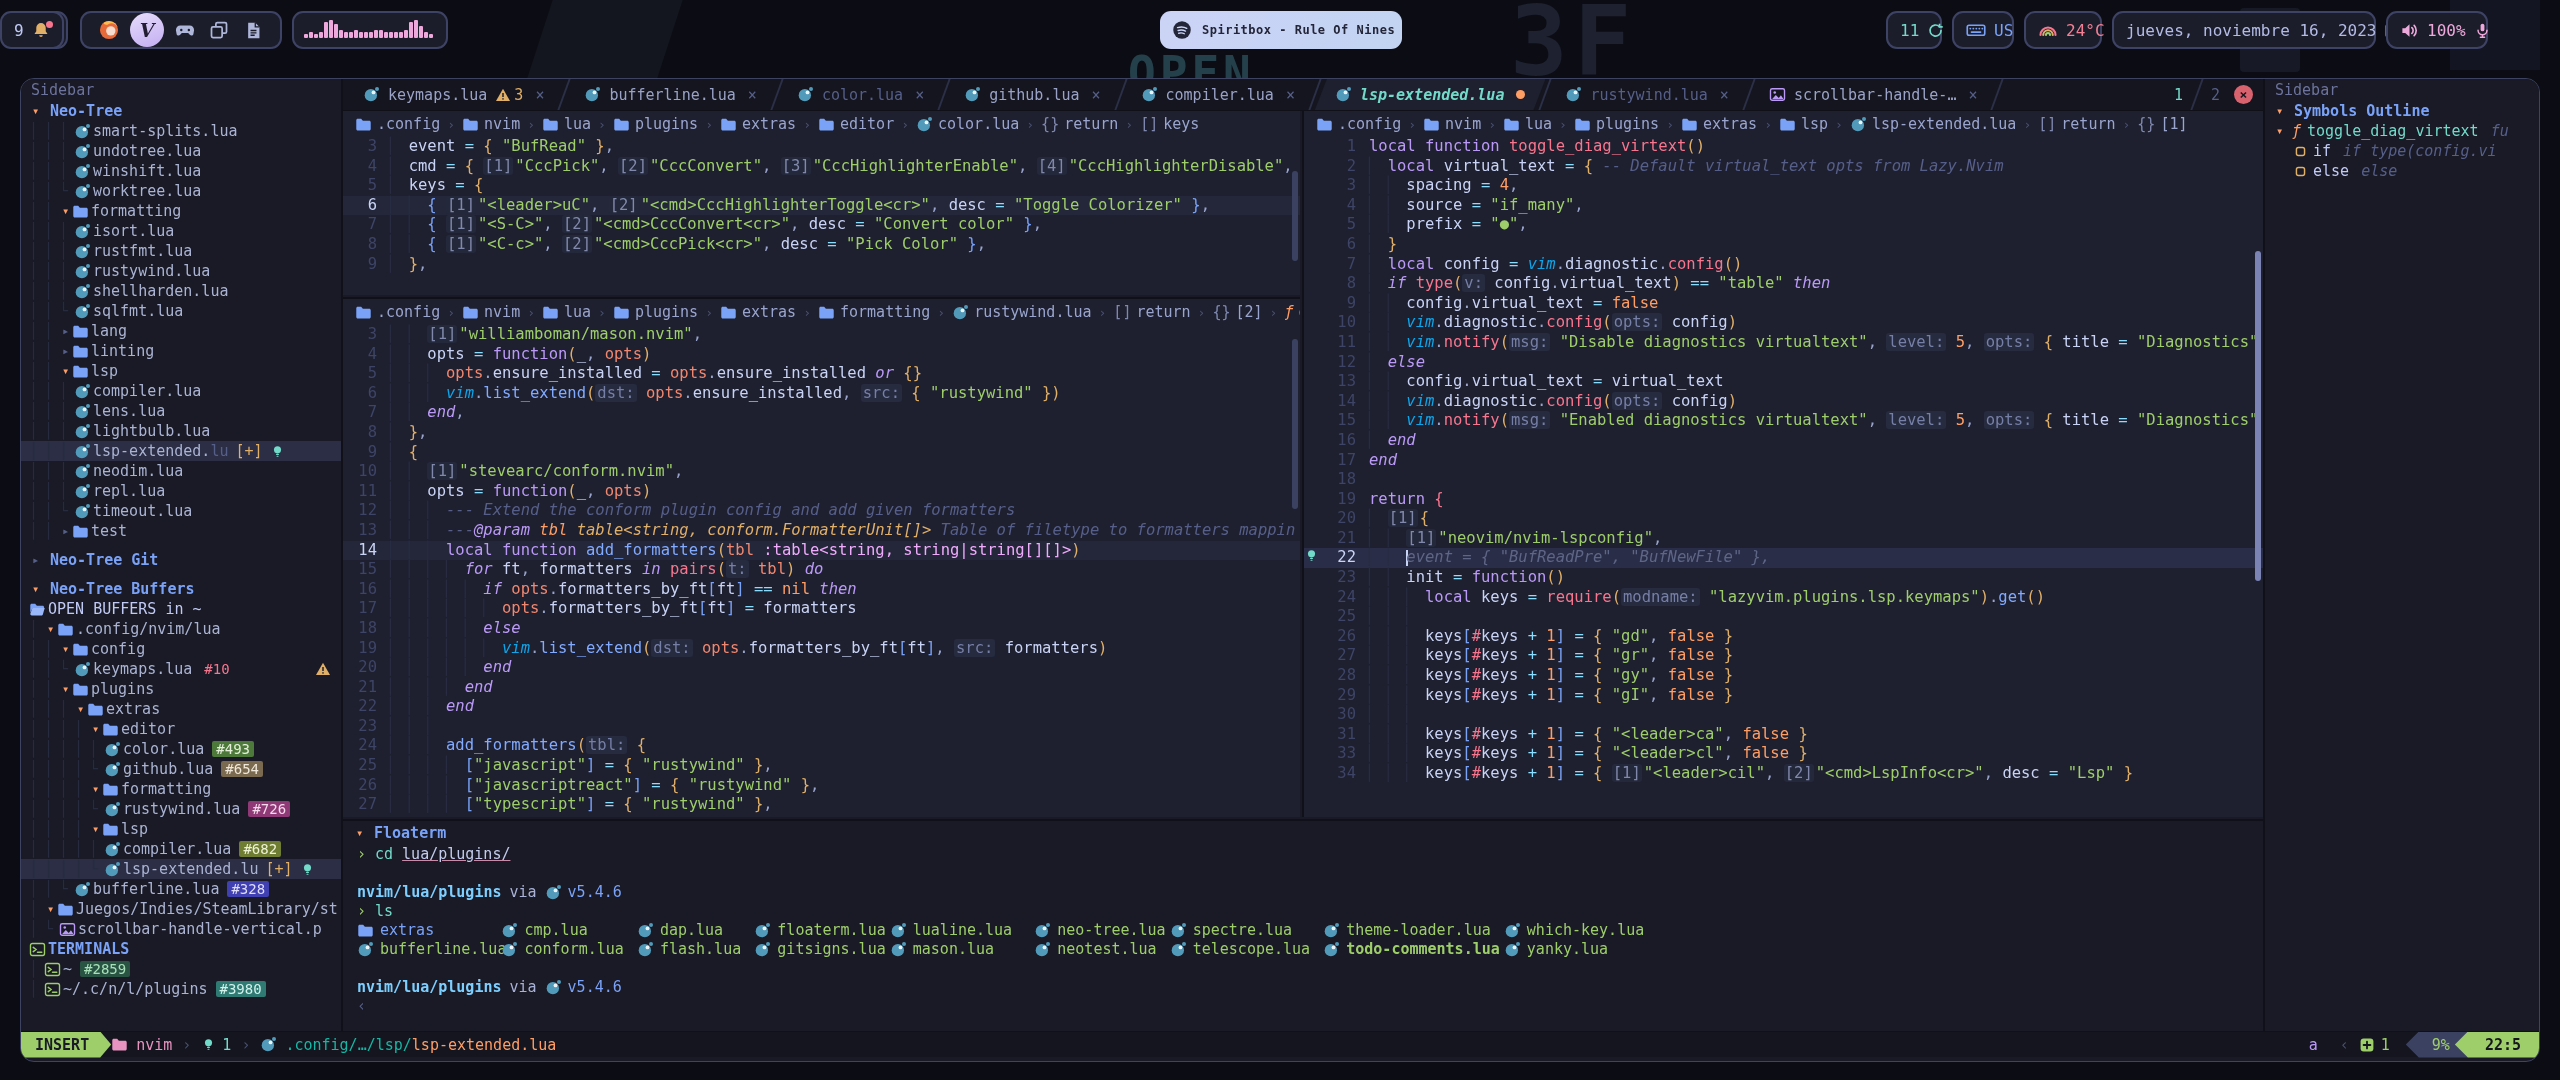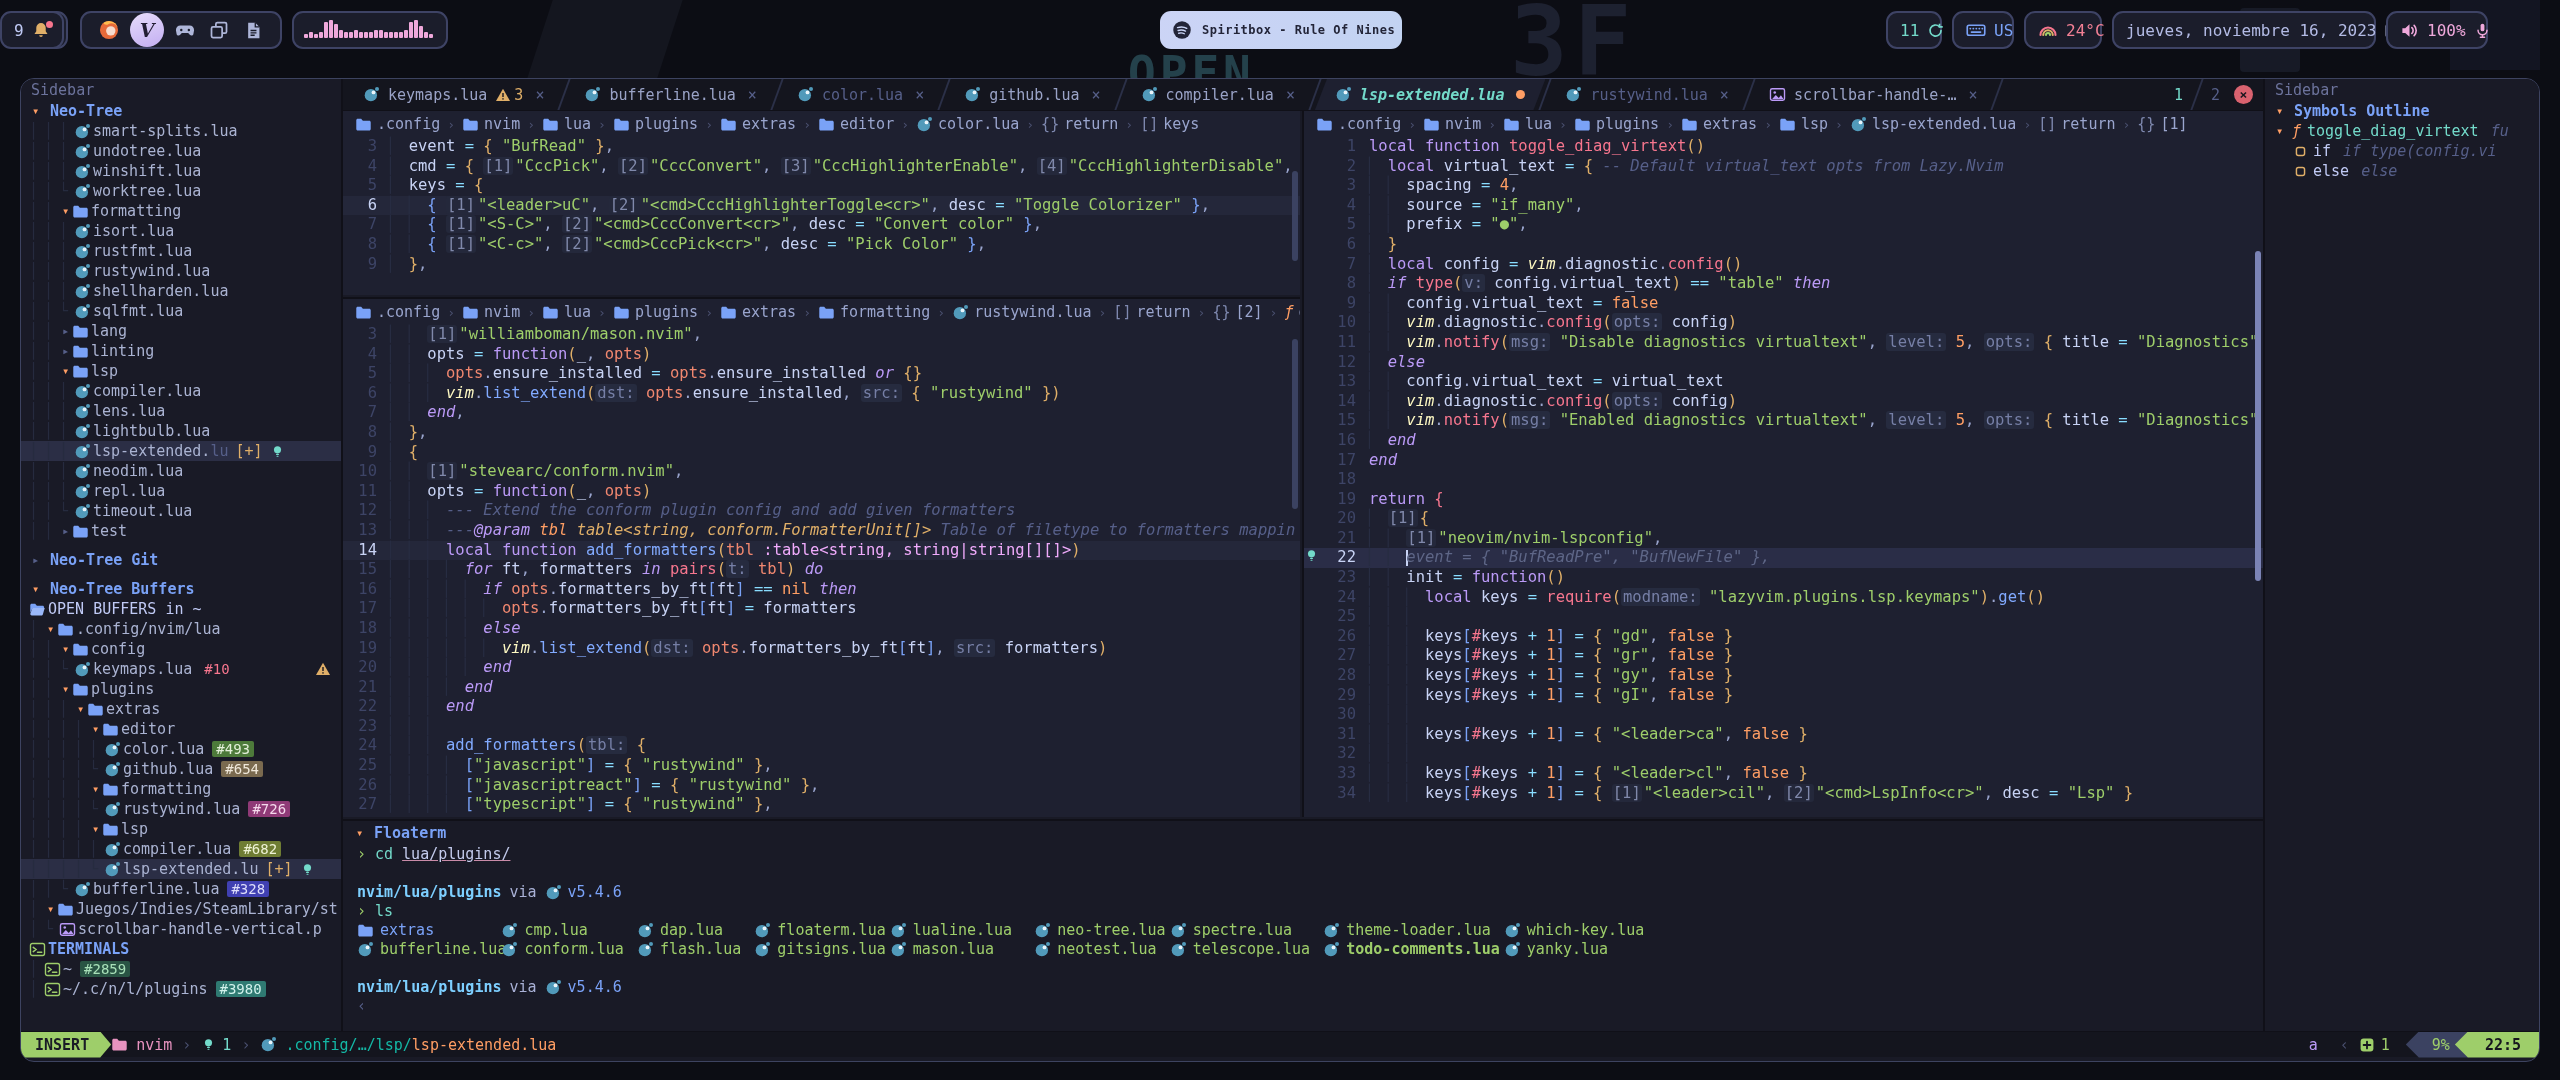--- a/index.html
+++ b/index.html
@@ -116,21 +116,21 @@
   .t-kw{color:#bb9af7}.t-ct{color:#bb9af7;font-style:italic}
   .t-fn{color:#f7768e}.t-fb{color:#82aaff}
   .t-v{color:#c8d3f5}.t-pa{color:#f0876f}
   .t-s{color:#9ece6a}.t-nu{color:#ff9e64}
   .t-o{color:#89ddff}.t-b1{color:#e0af68}.t-b2{color:#f7768e}.t-b3{color:#7aa2f7}
   .t-pu{color:#9aa5ce}.t-d{color:#f0abfc}
   .t-dc{color:#565f89;font-style:italic}
   .t-h{color:#767fa6;background:#262b3f;border-radius:3px;padding:0 2px;}
   .t-x{color:#8089ab;background:#24283b;border-radius:3px;padding:0 1px;margin-right:2px;}
   .t-gh{color:#5e6687;font-style:italic}
-  .t-vm{color:#fef9c3;font-style:italic}
+  .t-vm{color:#0ea5e9;font-style:italic}
   .t-at{color:#bb9af7;font-style:italic}.t-pai{color:#ff9e64;font-style:italic}
   .t-ty{color:#e0af68;font-style:italic}
   .t-g{color:#272c42}
   .t-cursor{display:inline-block;width:2px;margin-right:-2px;background:#c8d3f5;height:16px;vertical-align:middle;}
 
   
   #floaterm { position:absolute; left:322px; top:740px; width:1920px; height:214px;
      background:#191a26; border-top:2px solid #101018; overflow:hidden; font-size:15px;}
   #floaterm .fwinbar { height:24px; display:flex; align-items:center; gap:8px; padding-left:10px;
      color:#7aa2f7; font-weight:bold;}
@@ -1304,21 +1304,20 @@
             </svg></span><span class="ln">22</span><span class="lnsp"></span><span><span class="t-g">▏ ▏ </span><span class="t-cursor"></span><span class="t-gh">event = { "BufReadPre", "BufNewFile" },</span></span></div>
         <div class="cline"><span class="sign"></span><span class="ln">23</span><span class="lnsp"></span><span><span class="t-g">▏ ▏ </span><span class="t-v">init </span><span class="t-o">= </span><span class="t-kw">function</span><span class="t-b1">()</span></span></div>
         <div class="cline"><span class="sign"></span><span class="ln">24</span><span class="lnsp"></span><span><span class="t-g">▏ ▏ ▏ </span><span class="t-kw">local </span><span class="t-v">keys </span><span class="t-o">= </span><span class="t-fn">require</span><span class="t-b1">(</span><span class="t-h">modname:</span><span class="t-s"> "lazyvim.plugins.lsp.keymaps"</span><span class="t-b1">)</span><span class="t-pu">.</span><span class="t-fb">get</span><span class="t-b1">()</span></span></div>
         <div class="cline"><span class="sign"></span><span class="ln">25</span><span class="lnsp"></span><span><span class="t-g">▏ ▏ ▏</span></span></div>
         <div class="cline"><span class="sign"></span><span class="ln">26</span><span class="lnsp"></span><span><span class="t-g">▏ ▏ ▏ </span><span class="t-v">keys</span><span class="t-b3">[</span><span class="t-fn">#</span><span class="t-v">keys </span><span class="t-o">+ </span><span class="t-nu">1</span><span class="t-b3">]</span><span class="t-o"> = </span><span class="t-b1">{ </span><span class="t-s">"gd"</span><span class="t-pu">, </span><span class="t-nu">false</span><span class="t-b1"> }</span></span></div>
         <div class="cline"><span class="sign"></span><span class="ln">27</span><span class="lnsp"></span><span><span class="t-g">▏ ▏ ▏ </span><span class="t-v">keys</span><span class="t-b3">[</span><span class="t-fn">#</span><span class="t-v">keys </span><span class="t-o">+ </span><span class="t-nu">1</span><span class="t-b3">]</span><span class="t-o"> = </span><span class="t-b1">{ </span><span class="t-s">"gr"</span><span class="t-pu">, </span><span class="t-nu">false</span><span class="t-b1"> }</span></span></div>
         <div class="cline"><span class="sign"></span><span class="ln">28</span><span class="lnsp"></span><span><span class="t-g">▏ ▏ ▏ </span><span class="t-v">keys</span><span class="t-b3">[</span><span class="t-fn">#</span><span class="t-v">keys </span><span class="t-o">+ </span><span class="t-nu">1</span><span class="t-b3">]</span><span class="t-o"> = </span><span class="t-b1">{ </span><span class="t-s">"gy"</span><span class="t-pu">, </span><span class="t-nu">false</span><span class="t-b1"> }</span></span></div>
         <div class="cline"><span class="sign"></span><span class="ln">29</span><span class="lnsp"></span><span><span class="t-g">▏ ▏ ▏ </span><span class="t-v">keys</span><span class="t-b3">[</span><span class="t-fn">#</span><span class="t-v">keys </span><span class="t-o">+ </span><span class="t-nu">1</span><span class="t-b3">]</span><span class="t-o"> = </span><span class="t-b1">{ </span><span class="t-s">"gI"</span><span class="t-pu">, </span><span class="t-nu">false</span><span class="t-b1"> }</span></span></div>
         <div class="cline"><span class="sign"></span><span class="ln">30</span><span class="lnsp"></span><span><span class="t-g">▏ ▏ ▏</span></span></div>
         <div class="cline"><span class="sign"></span><span class="ln">31</span><span class="lnsp"></span><span><span class="t-g">▏ ▏ ▏ </span><span class="t-v">keys</span><span class="t-b3">[</span><span class="t-fn">#</span><span class="t-v">keys </span><span class="t-o">+ </span><span class="t-nu">1</span><span class="t-b3">]</span><span class="t-o"> = </span><span class="t-b1">{ </span><span class="t-s">"&lt;leader&gt;ca"</span><span class="t-pu">, </span><span class="t-nu">false</span><span class="t-b1"> }</span></span></div>
-        <div class="cline"><span class="sign"></span><span class="ln">32</span><span class="lnsp"></span><span><span class="t-g">▏ ▏ ▏</span></span></div>
         <div class="cline"><span class="sign"></span><span class="ln">33</span><span class="lnsp"></span><span><span class="t-g">▏ ▏ ▏ </span><span class="t-v">keys</span><span class="t-b3">[</span><span class="t-fn">#</span><span class="t-v">keys </span><span class="t-o">+ </span><span class="t-nu">1</span><span class="t-b3">]</span><span class="t-o"> = </span><span class="t-b1">{ </span><span class="t-s">"&lt;leader&gt;cl"</span><span class="t-pu">, </span><span class="t-nu">false</span><span class="t-b1"> }</span></span></div>
         <div class="cline"><span class="sign"></span><span class="ln">34</span><span class="lnsp"></span><span><span class="t-g">▏ ▏ ▏ </span><span class="t-v">keys</span><span class="t-b3">[</span><span class="t-fn">#</span><span class="t-v">keys </span><span class="t-o">+ </span><span class="t-nu">1</span><span class="t-b3">]</span><span class="t-o"> = </span><span class="t-b1">{ </span><span class="t-x">[1]</span><span class="t-s">"&lt;leader&gt;cil"</span><span class="t-pu">, </span><span class="t-x">[2]</span><span class="t-s">"&lt;cmd&gt;LspInfo&lt;cr&gt;"</span><span class="t-pu">, </span><span class="t-v">desc </span><span class="t-o">= </span><span class="t-s">"Lsp"</span><span class="t-b1"> }</span></span></div>
       </div>
       <div class="sb lite" style="top: 140px; height: 330px;"></div>
     </div>
   <div id="floaterm">
       <div class="fwinbar">
         <span class="chev down">▾</span>
         <span>Floaterm</span>
       </div>

